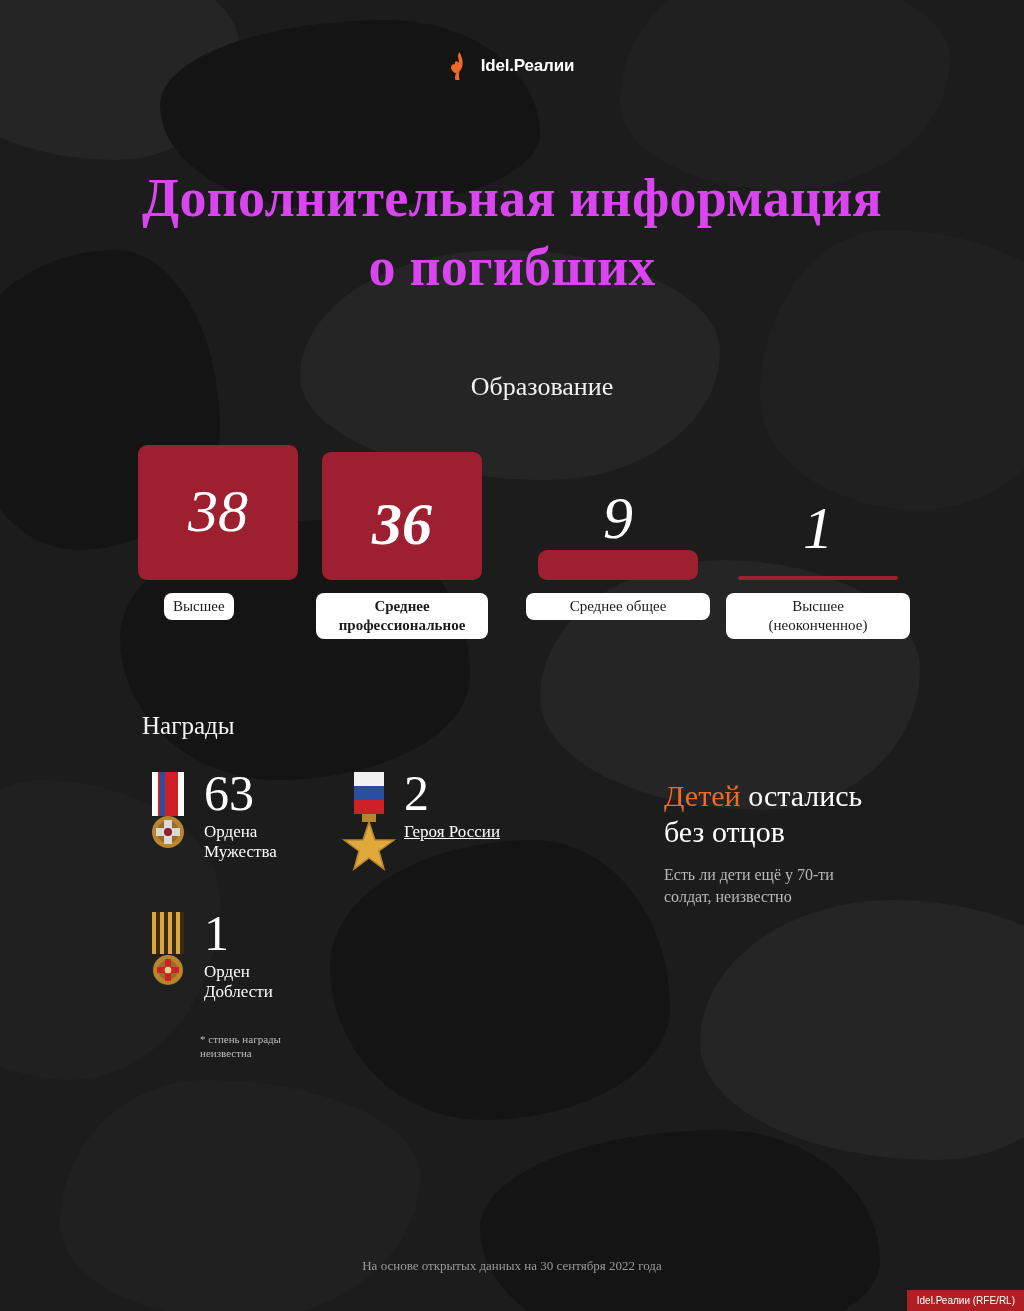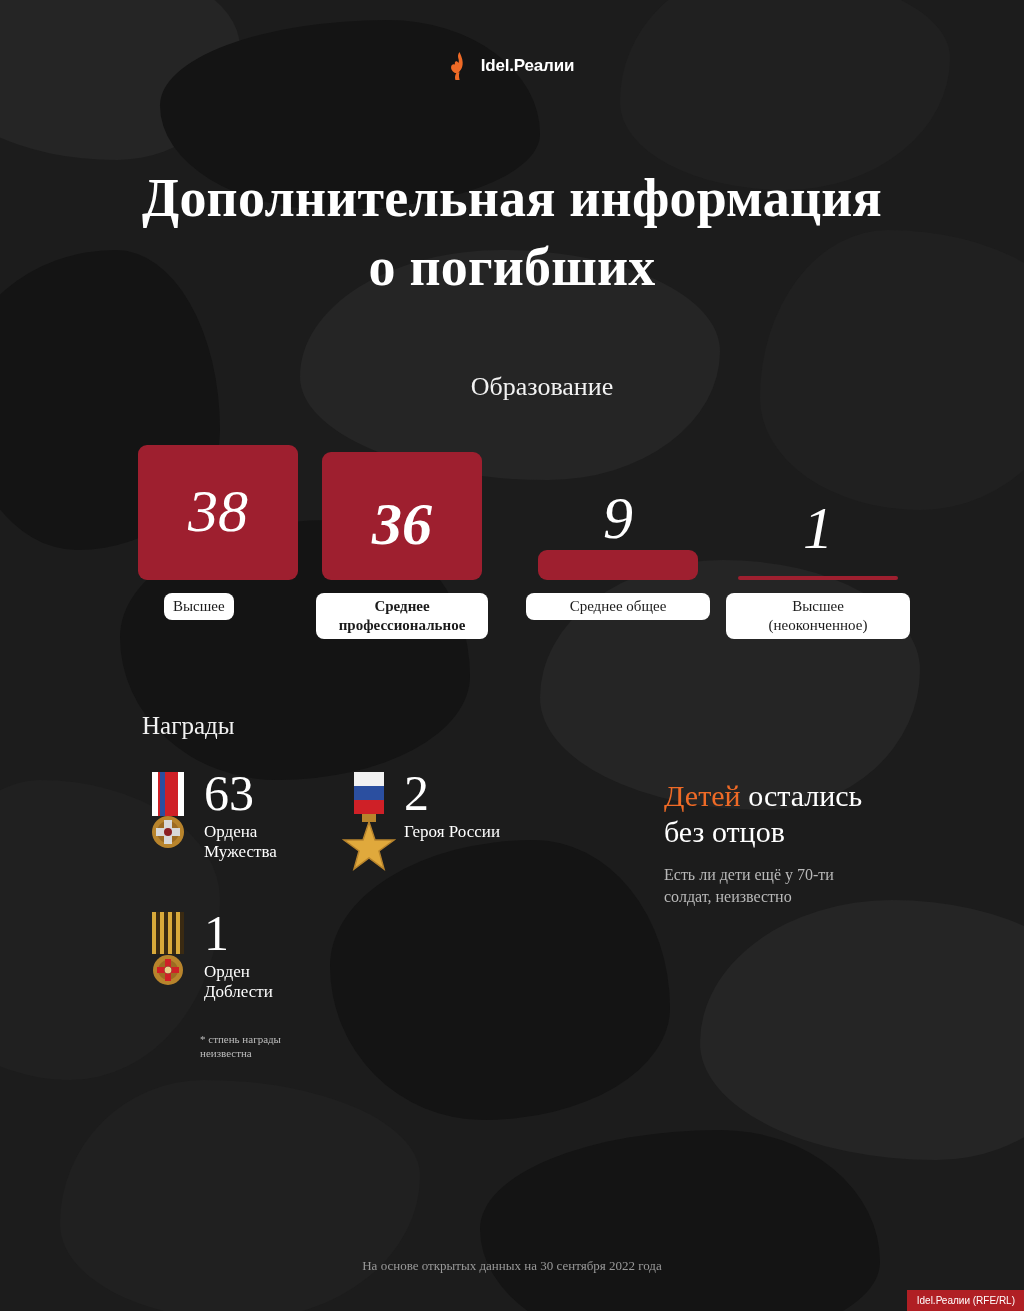--- a/index.html
+++ b/index.html
@@ -60,21 +60,21 @@
     letter-spacing: -0.2px;
   }
 
   
   .headline {
     position: absolute;
     top: 128px;
     left: 0;
     width: 1024px;
     text-align: center;
-    color: #ffffff;
+    color: #d946ef;
     font-size: 54px;
     line-height: 1.28;
     letter-spacing: 0.2px;
   }
 
   
   .edu-title {
     position: absolute;
     top: 372px;
     left: 0;
@@ -317,21 +317,21 @@
         <rect x="14" y="2" width="30" height="42" fill="#ffffff"></rect>
         <rect x="14" y="2" width="30" height="14" fill="#f2f2f2"></rect>
         <rect x="14" y="16" width="30" height="14" fill="#2b4fa0"></rect>
         <rect x="14" y="30" width="30" height="14" fill="#cf2027"></rect>
         <rect x="22" y="44" width="14" height="8" fill="#b8842c"></rect>
         <polygon points="29,52 35,70 54,70 39,81 44,99 29,88 14,99 19,81 4,70 23,70" fill="#e0a93c" stroke="#b8842c" stroke-width="1.5"></polygon>
       </svg>
     </span>
     <span style="margin-left:8px; display:block;">
       <span class="award-num">2</span>
-      <span class="award-label" style="display:block;">Героя России</span>
+      <span class="award-label" style="display:block;text-decoration:underline;">Героя России</span>
     </span>
   </div>
 
   <div class="award" style="left:140px; top:910px;">
     <span class="medal">
       <svg width="56" height="112" viewBox="0 0 56 112" aria-hidden="true">
         <rect x="12" y="2" width="32" height="42" fill="#d8a93a"></rect>
         <rect x="16" y="2" width="4" height="42" fill="#3a2a12"></rect>
         <rect x="24" y="2" width="4" height="42" fill="#3a2a12"></rect>
         <rect x="32" y="2" width="4" height="42" fill="#3a2a12"></rect>

